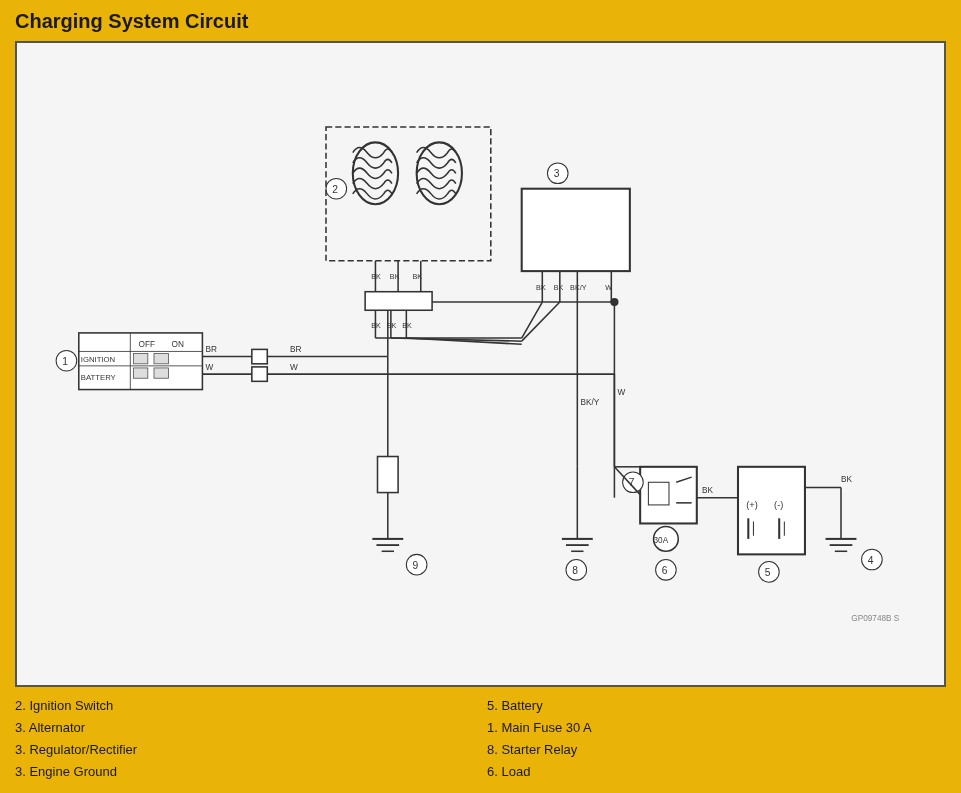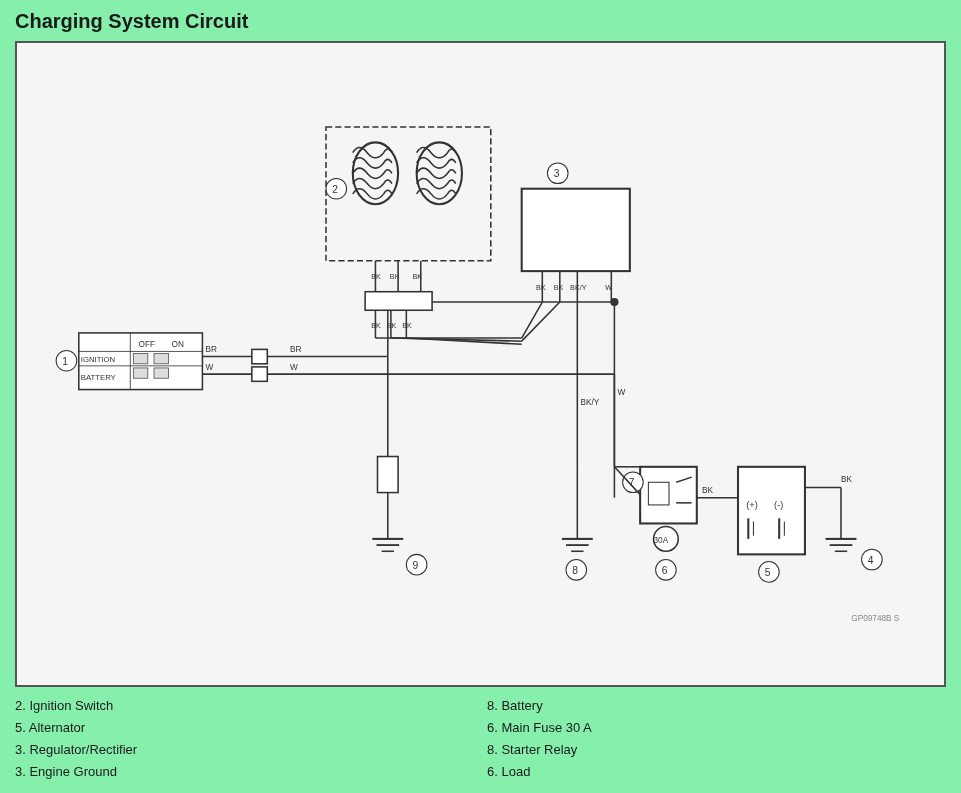--- a/index.html
+++ b/index.html
@@ -6,21 +6,21 @@
     body {
       width: 961px;
       height: 793px;
       background: #f0f0f0;
       font-family: Arial, sans-serif;
       overflow: hidden;
     }
     .page {
       width: 961px;
       height: 793px;
-      background: #86efac;
+      background: #eab308;
       display: flex;
       flex-direction: column;
       padding: 10px 15px;
     }
     .title {
       font-size: 20px;
       font-weight: bold;
       color: #1a1a1a;
       margin-bottom: 8px;
     }
@@ -237,21 +237,21 @@
 
       <text x="810" y="510" font-size="8" fill="#888">GP09748B S</text>
 
       <line x1="580" y1="360" x2="605" y2="387" stroke="#333" stroke-width="1.5"></line>
 
     </svg>
   </div>
 
   <div class="legend">
     <div class="legend-item">2. Ignition Switch</div>
-    <div class="legend-item">5. Alternator</div>
+    <div class="legend-item">3. Alternator</div>
     <div class="legend-item">3. Regulator/Rectifier</div>
     <div class="legend-item">3. Engine Ground</div>
-    <div class="legend-item">8. Battery</div>
-    <div class="legend-item">6. Main Fuse 30 A</div>
+    <div class="legend-item">5. Battery</div>
+    <div class="legend-item">1. Main Fuse 30 A</div>
     <div class="legend-item">8. Starter Relay</div>
     <div class="legend-item">6. Load</div>
   </div>
 </div>
 
 </body></html>

